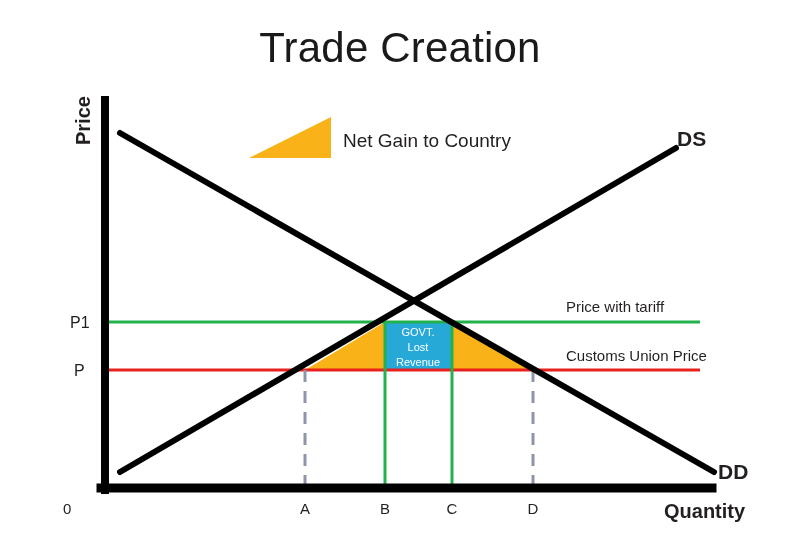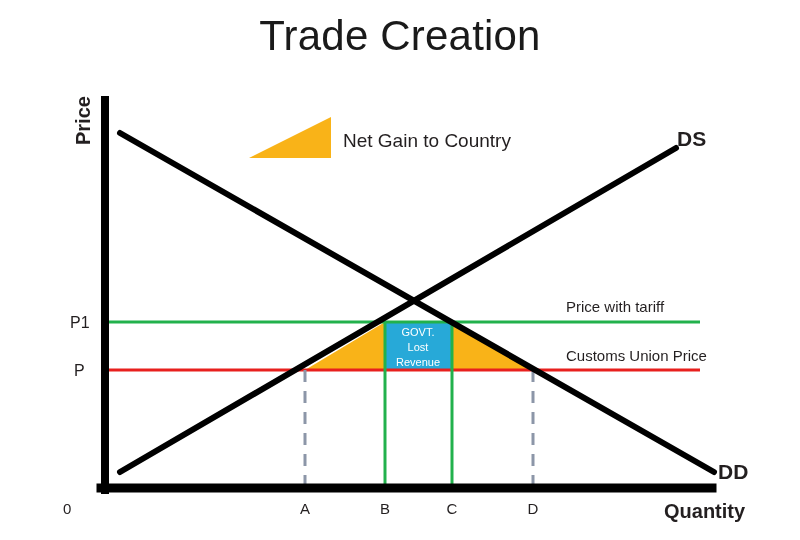--- a/index.html
+++ b/index.html
@@ -17,21 +17,21 @@
   }
   #stage {
     position: relative;
     width: 800px;
     height: 540px;
     background: #ffffff;
   }
   #chart-title {
     position: absolute;
     left: 0;
-    top: 12px;
+    top: 24px;
     width: 800px;
     text-align: center;
     font-size: 42px;
     font-weight: 400;
     letter-spacing: 0.2px;
     color: #1a1a1a;
     font-family: "Liberation Sans", sans-serif;
   }
   svg.diagram {
     position: absolute;

